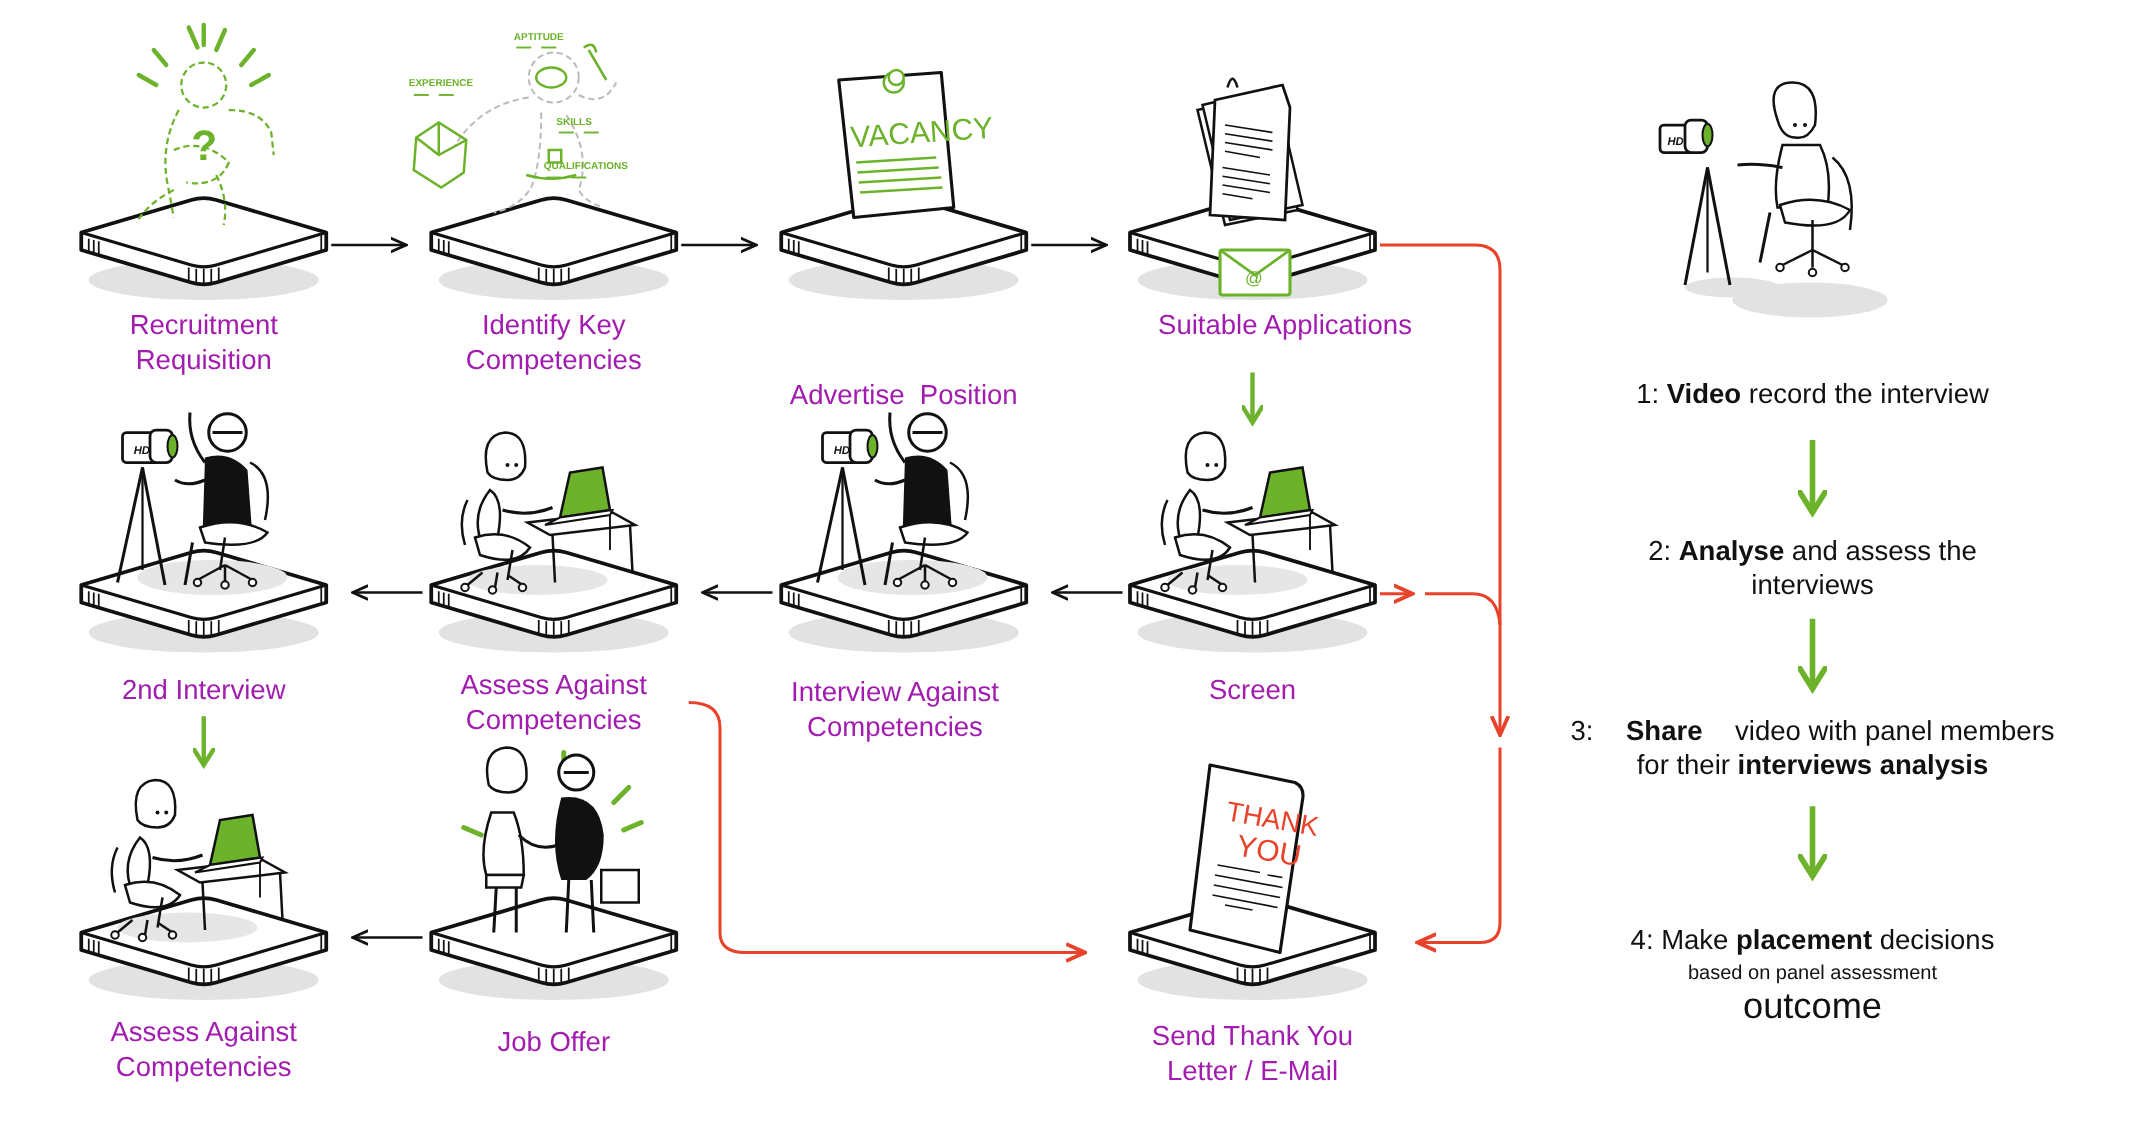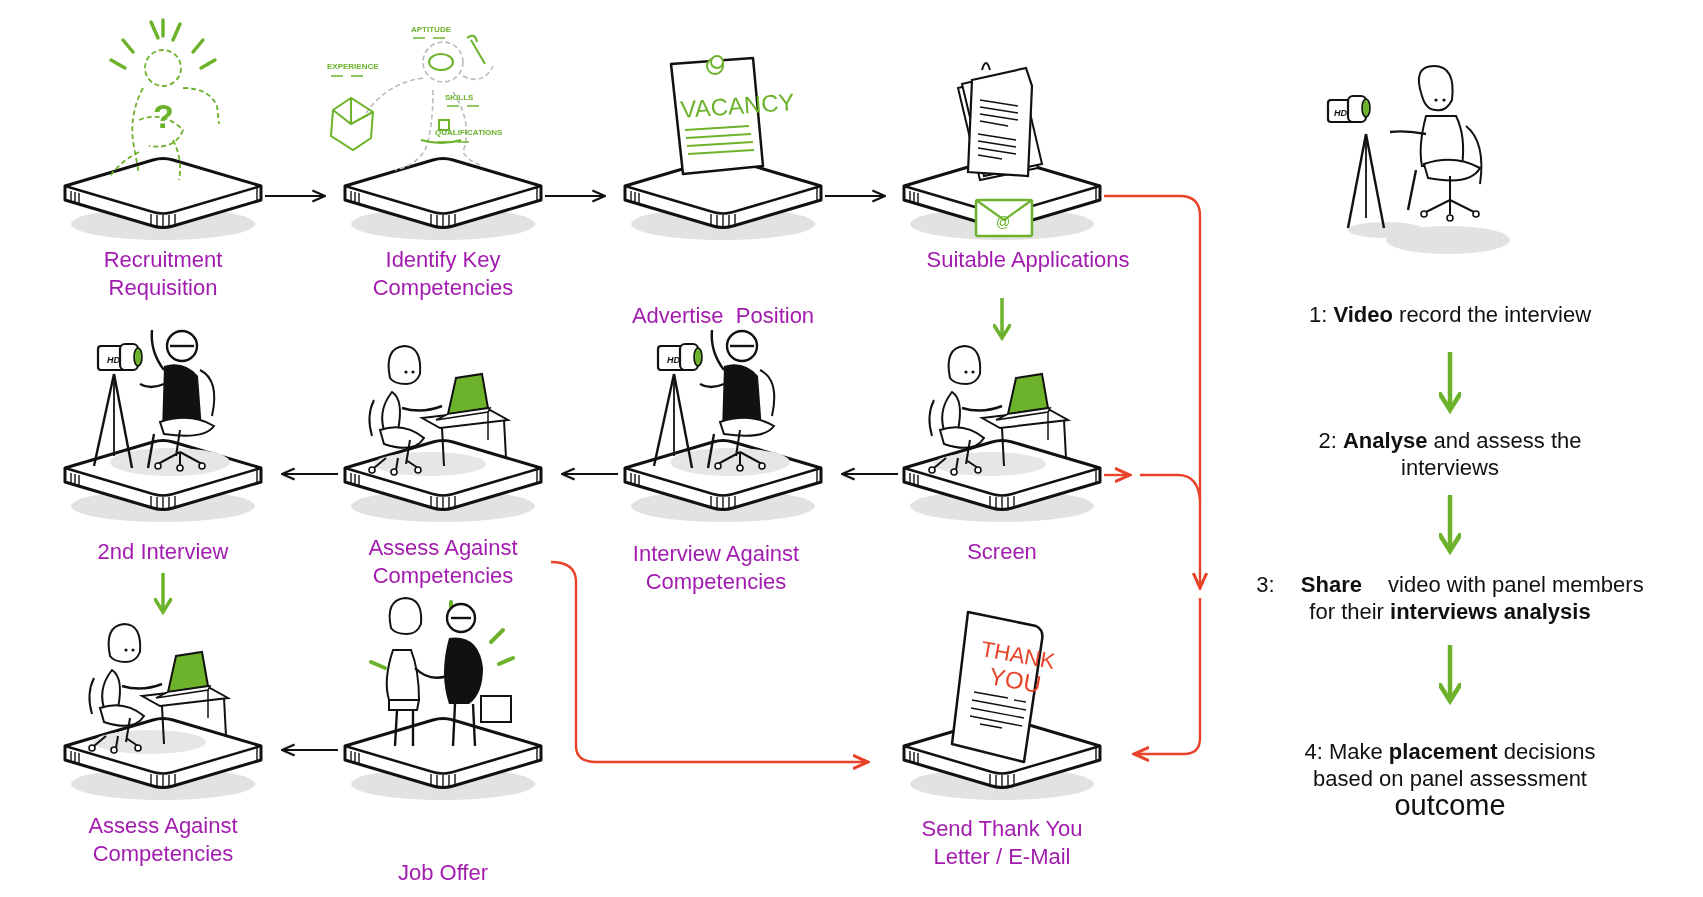--- a/index.html
+++ b/index.html
@@ -318,21 +318,21 @@
   <span>Competencies</span>
 </div>
 <div class="label" style="left:163px;top:538px;">
   <span>2nd Interview</span>
 </div>
 
 <div class="label" style="left:163px;top:812px;">
   <span>Assess Against</span>
   <span>Competencies</span>
 </div>
-<div class="label" style="left:443px;top:859px;">
+<div class="label" style="left:443px;top:820px;">
   <span>Job Offer</span>
 </div>
 <div class="label" style="left:1002px;top:815px;">
   <span>Send Thank You</span>
   <span>Letter / E-Mail</span>
 </div>
 
 <div>
   <div class="step" style="left:1220px;top:301px;position:absolute;">
         <div style="font-size: 22px; line-height: 27px;"><span style="white-space: pre;">1: </span><b style="white-space: pre;">Video</b><span style="white-space: pre;"> record the interview</span></div>
@@ -340,18 +340,18 @@
   <div class="step" style="left:1220px;top:427px;position:absolute;">
         <div style="font-size: 22px; line-height: 27px;"><span style="white-space: pre;">2: </span><b style="white-space: pre;">Analyse</b><span style="white-space: pre;"> and assess the</span></div>
         <div style="font-size: 22px; line-height: 27px;"><span style="white-space: pre;">interviews</span></div>
       </div>
   <div class="step" style="left:1220px;top:571px;position:absolute;">
         <div style="font-size: 22px; line-height: 27px;"><span style="white-space: pre;">3: </span><b style="white-space: pre; margin-left: 20px;">Share</b><span style="white-space: pre; margin-left: 20px;"> video with panel members</span></div>
         <div style="font-size: 22px; line-height: 27px;"><span style="white-space: pre;">for their </span><b style="white-space: pre;">interviews analysis</b></div>
       </div>
   <div class="step" style="left:1220px;top:710px;position:absolute;margin-top:28px;">
         <div style="font-size: 22px; line-height: 27px;"><span style="white-space: pre;">4: Make </span><b style="white-space: pre;">placement</b><span style="white-space: pre;"> decisions</span></div>
-        <div style="font-size: 22px; line-height: 27px;"><span style="white-space: pre;">based on panel assessment</span></div>
+        <div style="font-size: 16px; line-height: 27px;"><span style="white-space: pre;">based on panel assessment</span></div>
         <div style="font-size: 29px; line-height: 27px;"><span style="white-space: pre;">outcome</span></div>
       </div>
 </div>
 
 </div>
 
 </body></html>

